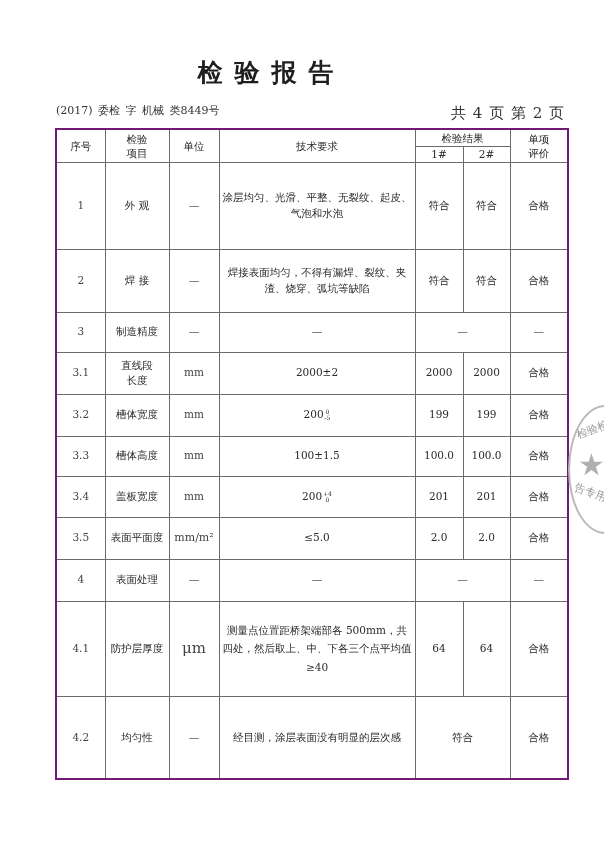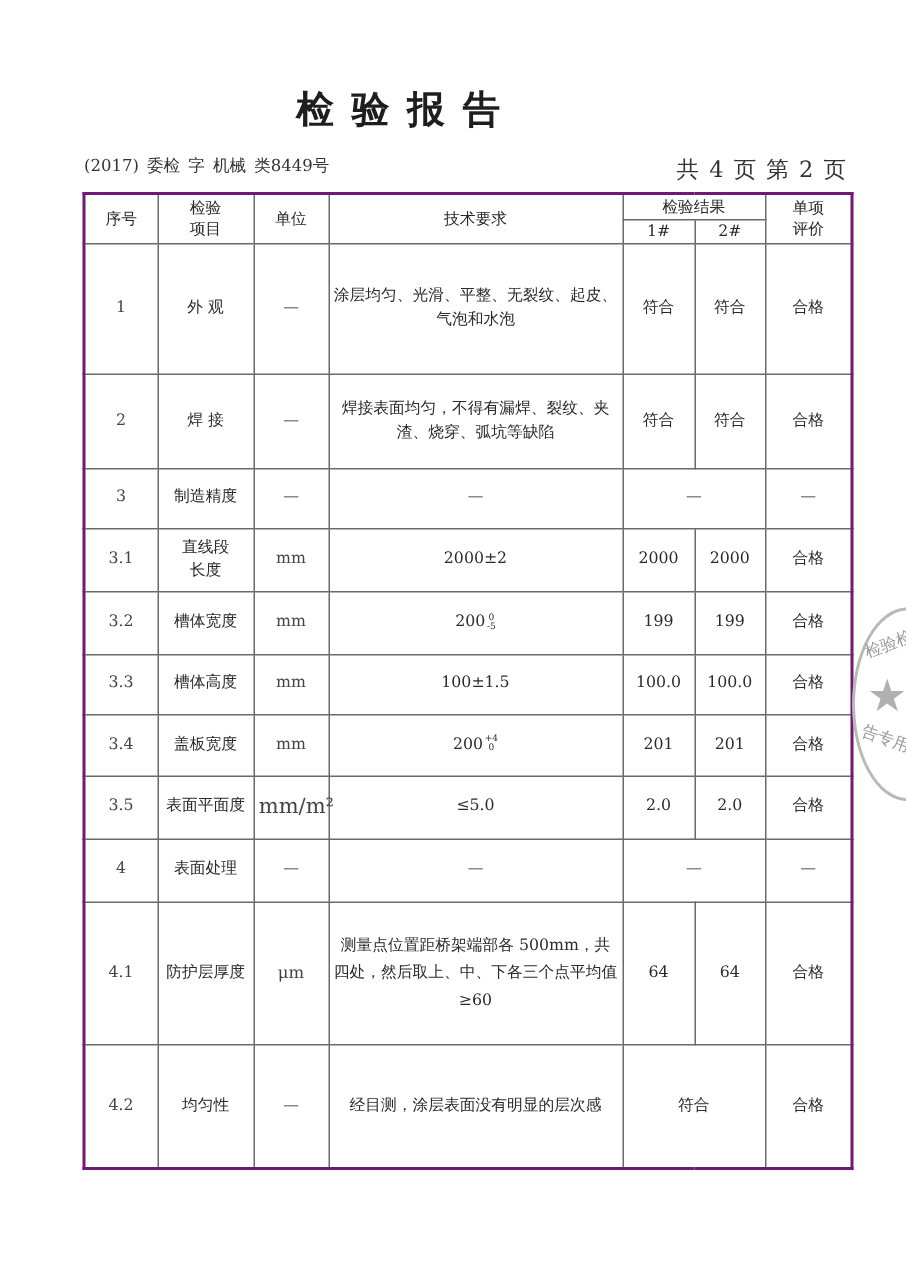--- a/index.html
+++ b/index.html
@@ -151,41 +151,41 @@
             <span>0</span>
           </span></td>
     <td>201</td>
     <td>201</td>
     <td>合格</td>
   </tr>
 
   <tr style="height:42px">
     <td class="num">3.5</td>
     <td>表面平面度</td>
-    <td class="num" style="font-size:14px">mm/m²</td>
+    <td class="num" style="font-size:11px">mm/m²</td>
     <td class="req center">≤5.0</td>
     <td>2.0</td>
     <td>2.0</td>
     <td>合格</td>
   </tr>
 
   <tr style="height:42px">
     <td class="num">4</td>
     <td>表面处理</td>
     <td class="dash">—</td>
     <td class="req center dash">—</td>
     <td colspan="2" class="dash">—</td>
     <td class="dash">—</td>
   </tr>
 
   <tr style="height:95px">
     <td class="num">4.1</td>
     <td>防护层厚度</td>
-    <td class="num" style="font-size:11px">μm</td>
-    <td class="req" style="line-height:1.75">测量点位置距桥架端部各 500mm，共四处，然后取上、中、下各三个点平均值≥60</td>
+    <td class="num" style="font-size:15px">μm</td>
+    <td class="req" style="line-height:1.75">测量点位置距桥架端部各 500mm，共四处，然后取上、中、下各三个点平均值≥40</td>
     <td>64</td>
     <td>64</td>
     <td>合格</td>
   </tr>
 
   <tr style="height:83px">
     <td class="num">4.2</td>
     <td>均匀性</td>
     <td class="dash">—</td>
     <td class="req">经目测，涂层表面没有明显的层次感</td>

